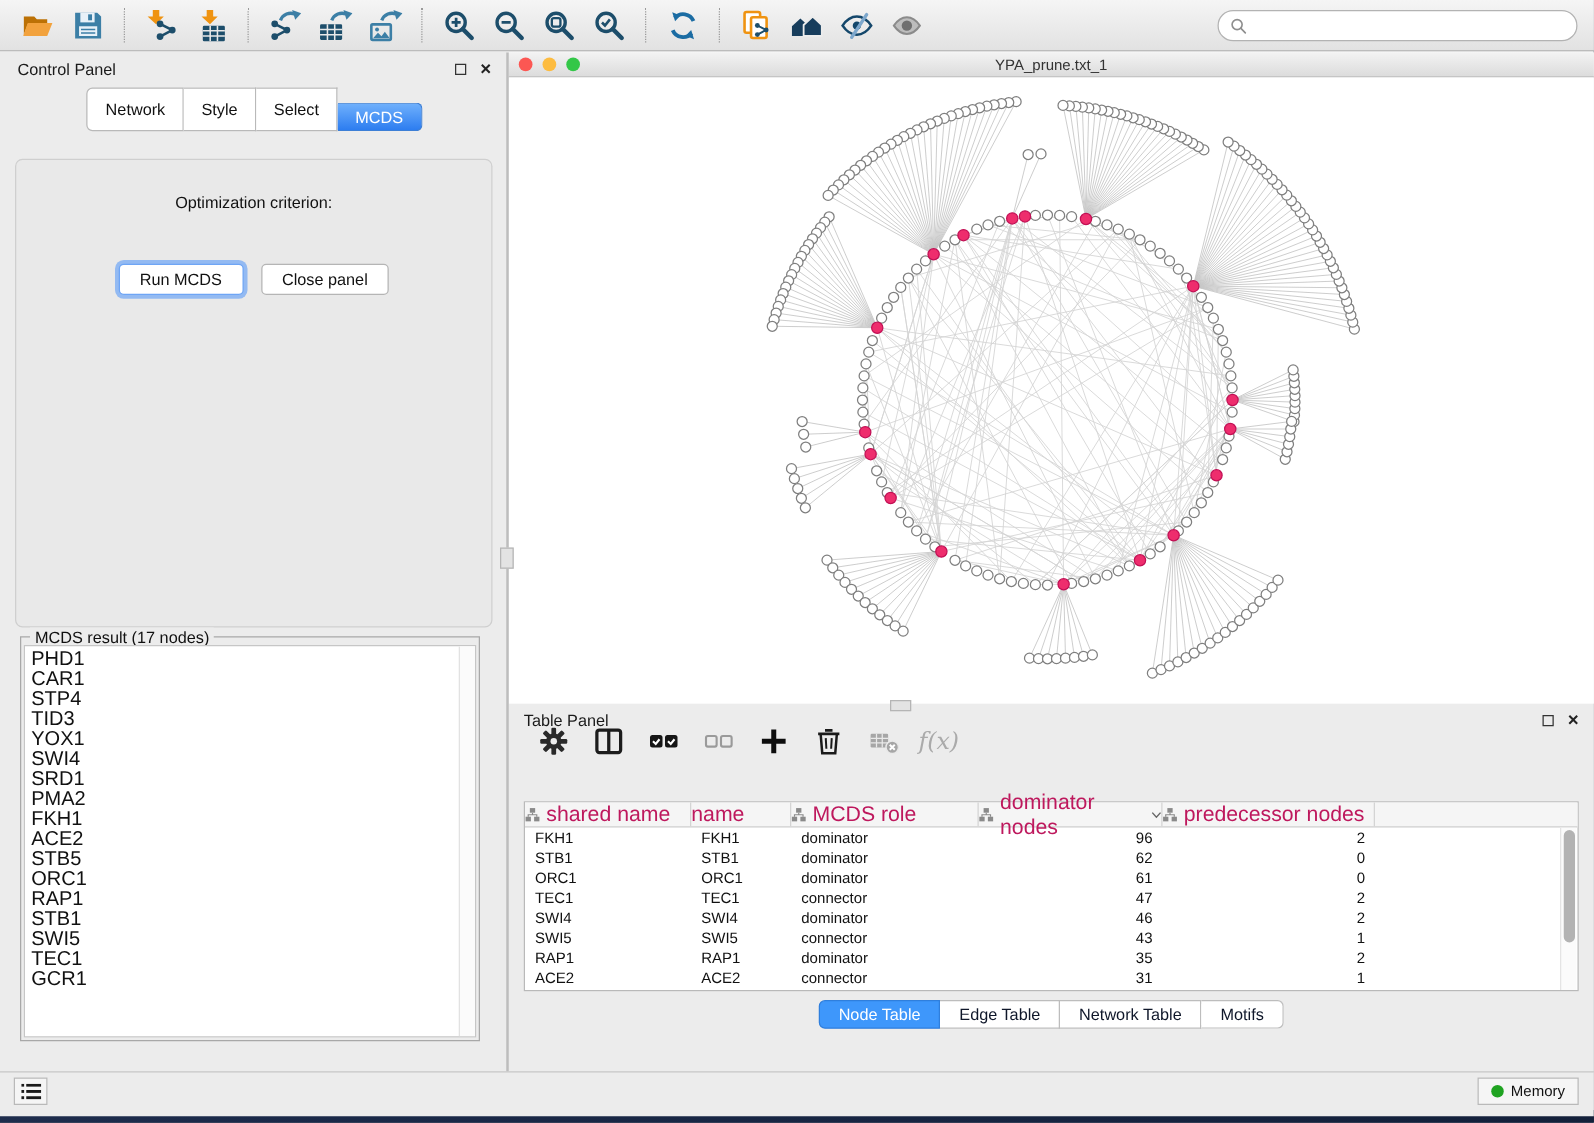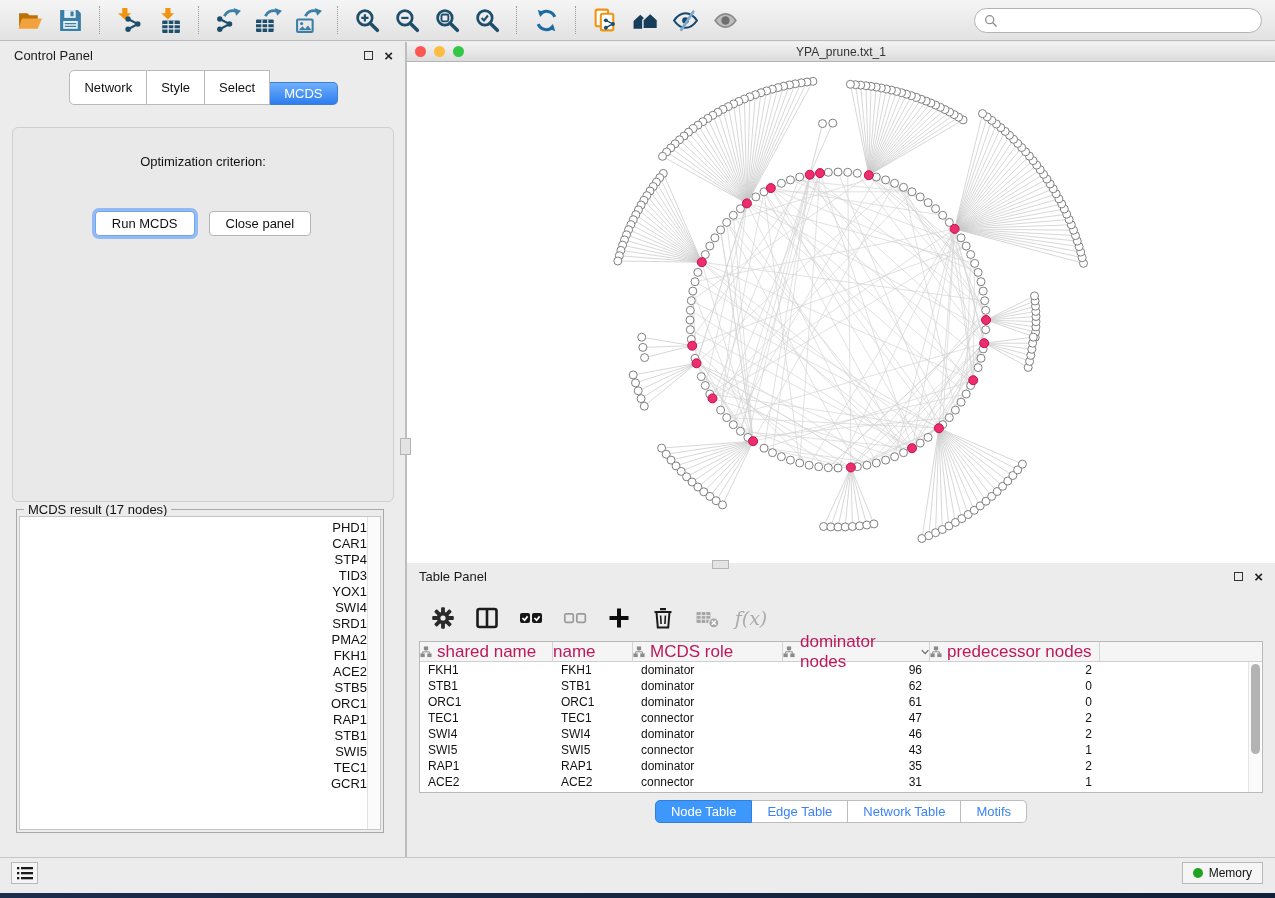--- a/index.html
+++ b/index.html
@@ -57,21 +57,21 @@
     background:#fff; border:1px solid #b5b5b5; border-radius:4px; cursor:pointer; color:#111; }
   .push-btn.focused { box-shadow:0 0 0 3px rgba(110,165,245,.7); border-color:#6ea5f5; }
 
   .groupbox { position:absolute; left:14px; right:21px; top:467px; bottom:24px;
     border:1px solid #a8a8a8; }
   .groupbox-legend { position:absolute; top:-8px; left:7px; background:#ececec;
     padding:0 4px; font-size:13px; color:#111; }
   .listbox { position:absolute; inset:6px 2px 2px 2px; background:#fff; border:1px solid #c6c6c6;
     overflow:hidden; display:flex; }
   .list-items { flex:1; padding:3px 0 0 5px; }
-  .list-item { font-size:13px; line-height:16px; color:#111; cursor:default;text-align:right; }
+  .list-item { font-size:16px; line-height:16px; color:#111; cursor:default; }
   .list-scroll { width:13px; border-left:1px solid #e2e2e2; background:#fbfbfb; }
 
   
   .v-splitline { position:absolute; left:405px; top:42px; bottom:36px; width:2px; background:#bdbdbd; z-index:5; }
   .v-handle { position:absolute; left:400px; top:438px; width:11px; height:17px;
     background:#e3e3e3; border:1px solid #b5b5b5; z-index:6; cursor:col-resize; }
   .h-handle { position:absolute; left:712px; top:560px; width:17px; height:9px;
     background:#e3e3e3; border:1px solid #b5b5b5; z-index:6; cursor:row-resize; }
 
   
@@ -79,22 +79,22 @@
   .net-titlebar { height:20px; background:linear-gradient(#f3f3f3,#dcdcdc);
     border-bottom:1px solid #b5b5b5; display:flex; align-items:center; padding:0 8px; position:relative; }
   .lights { display:flex; gap:8px; }
   .light { width:11px; height:11px; border-radius:50%; cursor:pointer; }
   .net-title { position:absolute; left:0; right:0; text-align:center; font-size:12px; color:#333; }
   .net-canvas { position:absolute; left:0; right:0; top:20px; bottom:0; background:#fff; }
   .net-canvas svg { width:100%; height:100%; display:block; }
 
   
   .table-panel { position:absolute; left:407px; top:563px; right:0; bottom:36px; background:#ececec; }
-  .tp-toolbar { position:absolute; left:12px; right:12px; top:32px; height:46px;
-    display:flex; align-items:center; gap:8px; padding:0 6px; }
+  .tp-toolbar { position:absolute; left:12px; right:12px; top:12px; height:46px;
+    display:flex; gap:8px; padding:0 6px; }
   .tp-btn { width:36px; height:36px; border:none; background:transparent; cursor:pointer;
     display:flex; align-items:center; justify-content:center; }
   .tp-btn svg { width:24px; height:24px; display:block; }
   .tp-btn.disabled { cursor:default; }
   .fx-glyph { font-family:"DejaVu Serif", serif; font-style:italic; font-size:19px; color:#aaa; }
 
   .datatable { position:absolute; left:12px; right:12px; top:78px; bottom:64px;
     background:#fff; border:1px solid #b9b9b9; display:flex; flex-direction:column; }
   .dt-head { display:flex; height:20px; background:#f5f5f5; border-bottom:1px solid #cfcfcf; flex:none; }
   .dt-th { display:flex; align-items:center; justify-content:flex-start; gap:5px;
@@ -106,21 +106,21 @@
   .dt-td { font-size:12px; color:#111; line-height:16px; padding:0 8px;
     overflow:hidden; white-space:nowrap; }
   .dt-td.num { text-align:right; }
   .dt-scroll { position:absolute; right:1px; top:0px; width:13px; bottom:0;
     background:#fbfbfb; border-left:1px solid #e4e4e4; }
   .dt-thumb { position:absolute; left:2px; width:9px; top:2px; height:90px;
     background:#b3b3b3; border-radius:5px; cursor:pointer; }
 
   .tp-tabs { position:absolute; left:0; right:0; bottom:34px; display:flex; justify-content:center; }
   .tp-tab { font-size:13px; padding:3px 15px; background:#fff; border:1px solid #bdbdbd;
-    border-left:none; color:#3b82f6; cursor:pointer; }
+    border-left:none; color:#0f172a; cursor:pointer; }
   .tp-tab:first-child { border-left:1px solid #bdbdbd; border-radius:5px 0 0 5px; }
   .tp-tab:last-child { border-radius:0 5px 5px 0; }
   .tp-tab.active { background:#3e97fb; color:#fff; border-color:#2f7fdd; }
 
   
   .statusbar { position:absolute; left:0; right:0; bottom:5px; height:31px; background:#ececec;
     border-top:1px solid #c6c6c6; }
   .list-btn { position:absolute; left:11px; top:4px; width:27px; height:22px; background:#f5f5f5;
     border:1px solid #b9b9b9; display:flex; align-items:center; justify-content:center; cursor:pointer; }
   .memory-btn { position:absolute; right:12px; top:4px; height:22px; background:#f5f5f5;

